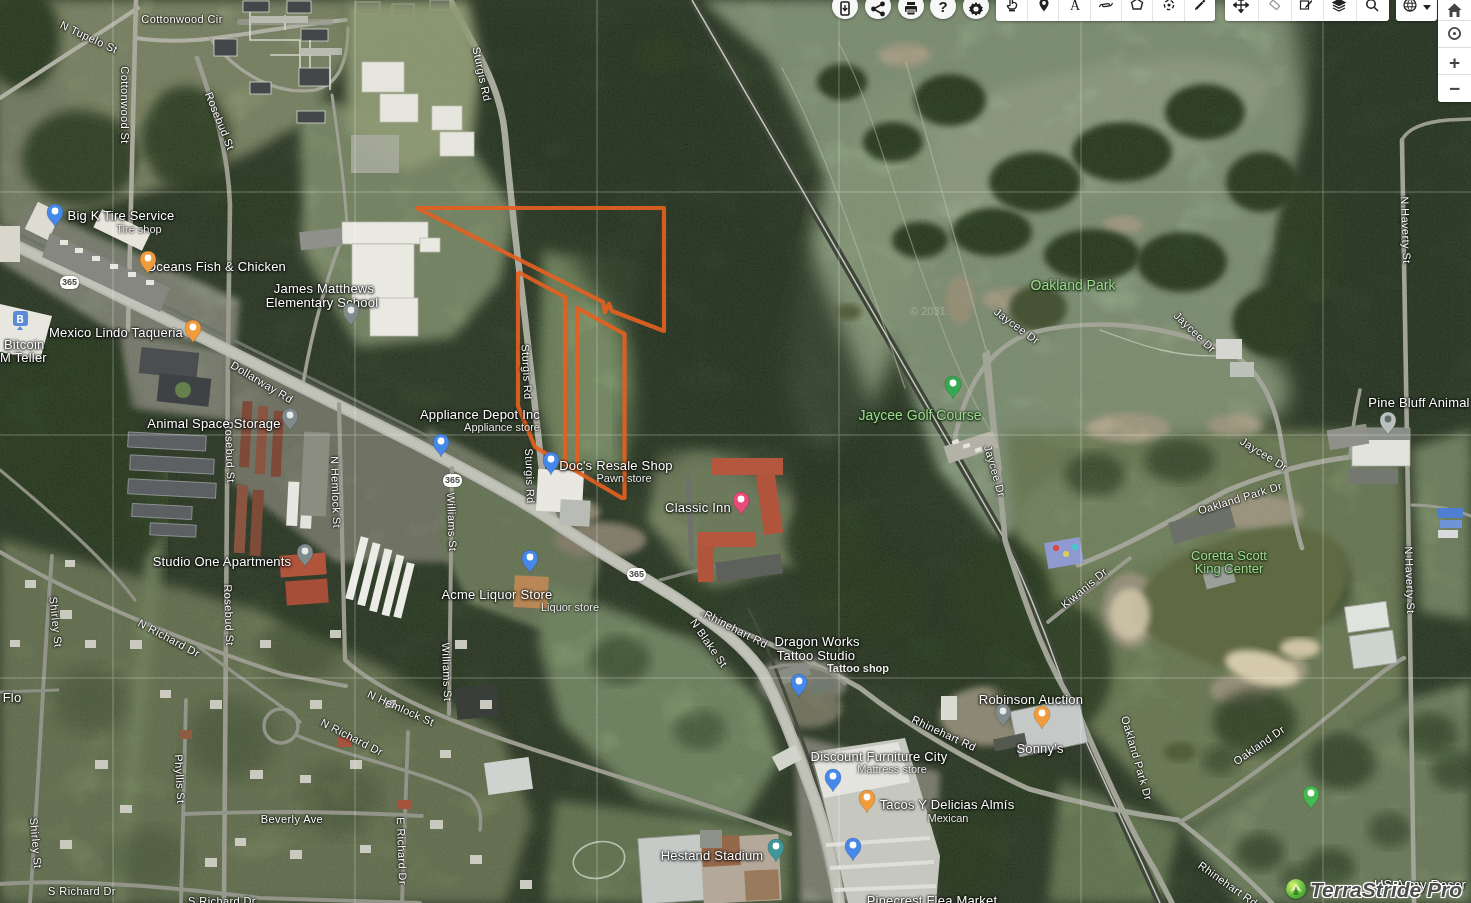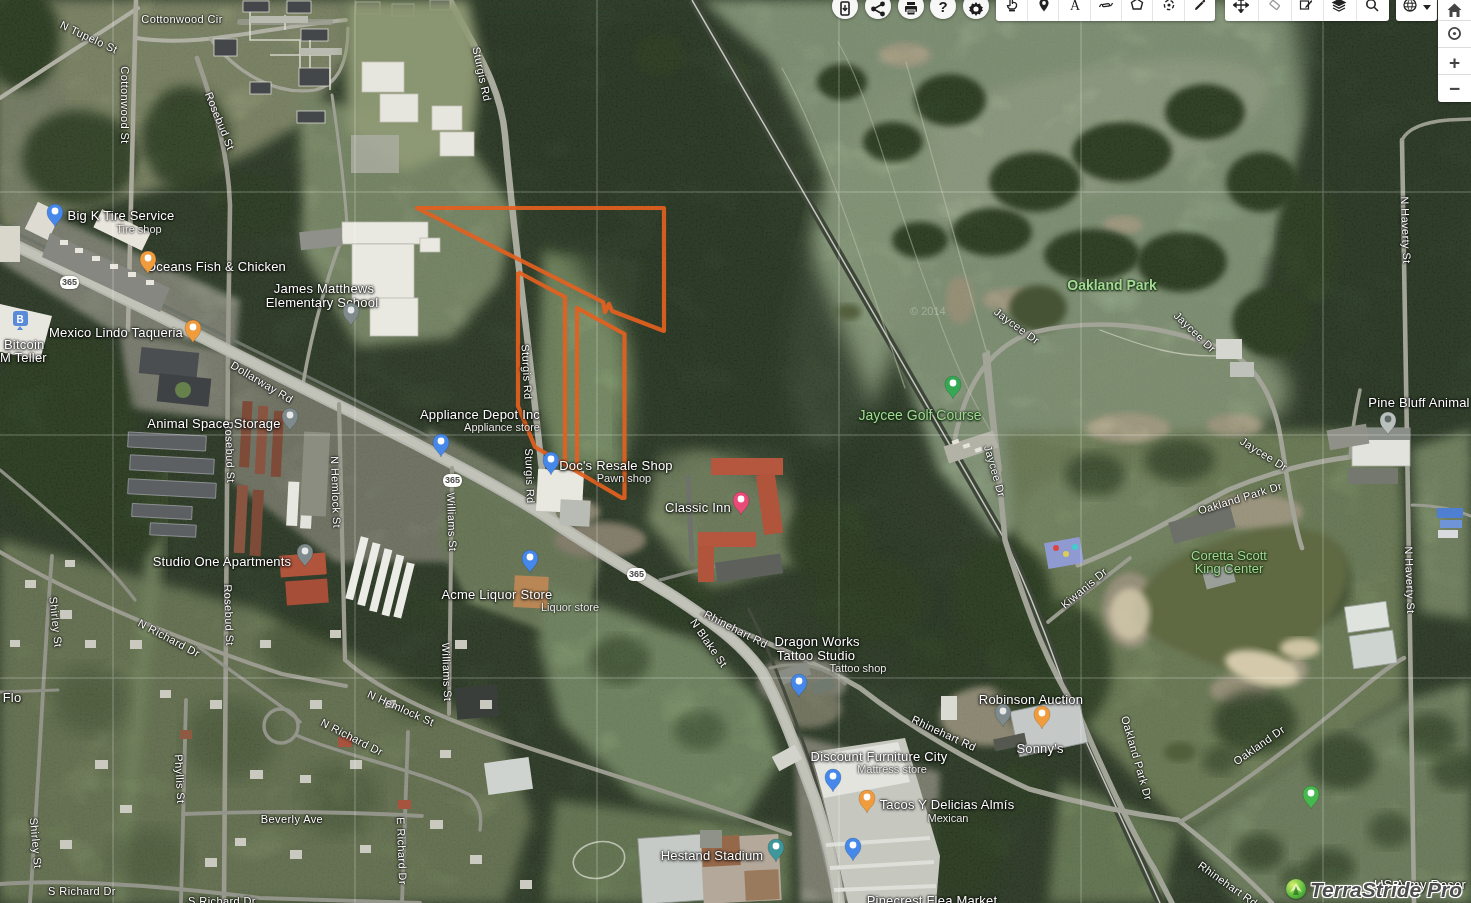--- a/index.html
+++ b/index.html
@@ -521,47 +521,47 @@
 <div class="rl" style="left:1137px;top:758px;transform:translate(-50%,-50%) rotate(74deg);">Oakland Park Dr</div>
 <div class="rl" style="left:1084px;top:588px;transform:translate(-50%,-50%) rotate(-40deg);">Kiwanis Dr</div>
 <div class="rl" style="left:1259px;top:745px;transform:translate(-50%,-50%) rotate(-35deg);">Oakland Dr</div>
 <div class="rl" style="left:1406px;top:230px;transform:translate(-50%,-50%) rotate(88deg);">N Haverty St</div>
 <div class="rl" style="left:1410px;top:580px;transform:translate(-50%,-50%) rotate(88deg);">N Haverty St</div>
 
 <div class="shield" style="left:60px;top:276px;">365</div>
 <div class="shield" style="left:443px;top:474px;">365</div>
 <div class="shield" style="left:627px;top:568px;">365</div>
 
-<div class="grn ctr" style="left:1112px;top:285px;font-weight:bold;">Oakland Park</div>
+<div class="grn ctr" style="left:1073px;top:285px;">Oakland Park</div>
 <div class="grn ctr" style="left:920px;top:415px;">Jaycee Golf Course</div>
 <div class="grn ctr" style="left:1229px;top:555px;font-size:13px;">Coretta Scott</div>
 <div class="grn ctr" style="left:1229px;top:568px;font-size:13px;">King Center</div>
 
-<div style="position:absolute;left:910px;top:305px;color:rgba(255,255,255,.28);font:11px 'Liberation Sans',sans-serif;">© 2014</div>
+<div style="position:absolute;left:910px;top:305px;color:rgba(255,255,255,.28);font:11px 'Liberation Sans',sans-serif;">© 2031</div>
 
 <div class="poi ctr" style="left:121px;top:215px;">Big K Tire Service</div>
 <div class="poi2 ctr" style="left:91px;top:229px;">Tire shop</div>
 <div class="poi ctr" style="left:216px;top:266px;">Oceans Fish &amp; Chicken</div>
 <div class="poi ctr" style="left:116px;top:332px;">Mexico Lindo Taqueria</div>
 <div class="poi" style="left:4px;top:337px;">Bitcoin</div>
 <div class="poi" style="left:0px;top:350px;">M Teller</div>
 <div class="poi ctr" style="left:324px;top:288px;">James Matthews</div>
 <div class="poi ctr" style="left:322px;top:302px;">Elementary School</div>
 <div class="poi ctr" style="left:214px;top:423px;">Animal Space Storage</div>
 <div class="poi ctr" style="left:480px;top:414px;">Appliance Depot Inc</div>
 <div class="poi2 ctr" style="left:454px;top:427px;">Appliance store</div>
 <div class="poi ctr" style="left:616px;top:465px;">Doc's Resale Shop</div>
-<div class="poi2 ctr" style="left:576px;top:478px;">Pawn shop</div>
+<div class="poi2 ctr" style="left:576px;top:478px;">Pawn store</div>
 <div class="poi ctr" style="left:698px;top:507px;">Classic Inn</div>
 <div class="poi ctr" style="left:222px;top:561px;">Studio One Apartments</div>
 <div class="poi ctr" style="left:497px;top:594px;text-align:center;">Acme Liquor Store</div>
 <div class="poi2 ctr" style="left:522px;top:607px;">Liquor store</div>
 <div class="poi ctr" style="left:817px;top:641px;">Dragon Works</div>
 <div class="poi ctr" style="left:816px;top:655px;">Tattoo Studio</div>
-<div class="poi2 ctr" style="left:810px;top:668px;">Tattoo shop</div>
+<div class="poi2 ctr" style="left:810px;top:668px;font-weight:bold;">Tattoo shop</div>
 <div class="poi ctr" style="left:1031px;top:699px;">Robinson Auction</div>
 <div class="poi ctr" style="left:1040px;top:748px;">Sonny's</div>
 <div class="poi ctr" style="left:879px;top:756px;">Discount Furniture City</div>
 <div class="poi2 ctr" style="left:844px;top:769px;">Mattress store</div>
 <div class="poi ctr" style="left:947px;top:804px;">Tacos Y Delicias Almís</div>
 <div class="poi2 ctr" style="left:900px;top:818px;">Mexican</div>
 <div class="poi ctr" style="left:932px;top:900px;">Pinecrest Flea Market</div>
 <div class="poi ctr" style="left:712px;top:855px;text-align:center;">Hestand Stadium</div>
 <div class="poi ctr" style="left:1419px;top:402px;">Pine Bluff Animal</div>
 <div class="poi ctr" style="left:1420px;top:884px;">US Army Reser</div>

